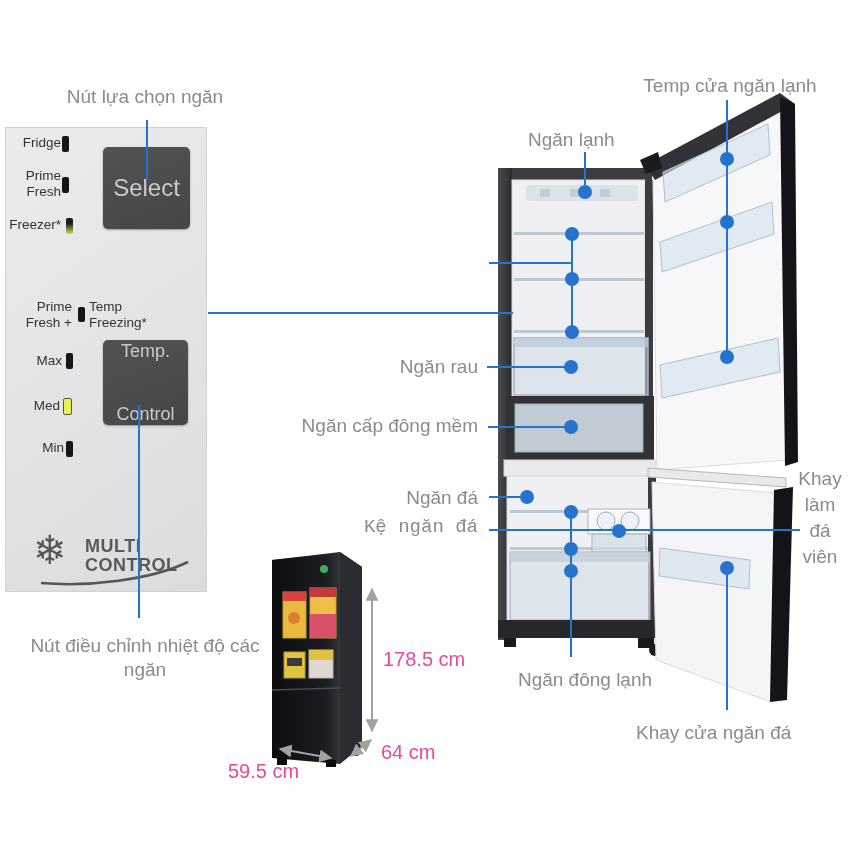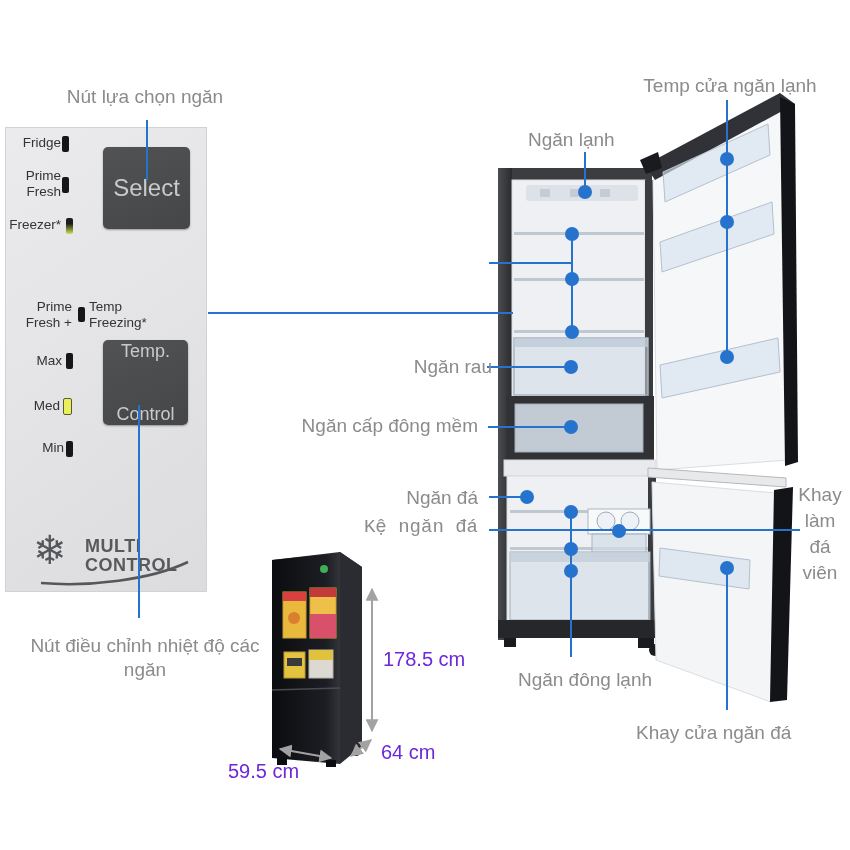--- a/index.html
+++ b/index.html
@@ -2,21 +2,21 @@
 <html><head>
 <meta charset="utf-8">
 <style>
   html,body{margin:0;padding:0;background:#fff;}
   #canvas{position:relative;width:850px;height:850px;background:#ffffff;overflow:hidden;
           font-family:"Liberation Sans",sans-serif;}
   
   .callout{position:absolute;font-size:19px;color:#8b8b8b;line-height:1.25;}
   .right{text-align:right;}
   .center{text-align:center;}
-  .dim{position:absolute;font-size:20px;color:#6d28d9;text-align:center;}
+  .dim{position:absolute;font-size:20px;color:#ec4899;text-align:center;}
   
   #panel{position:absolute;left:5px;top:127px;width:202px;height:465px;
          background:linear-gradient(145deg,#ebebed 0%,#e3e3e5 55%,#dcdcde 100%);
          box-shadow:inset 0 0 0 1px #d2d2d4;text-decoration:underline;}
   .ptxt{position:absolute;font-size:13.5px;color:#333335;line-height:1.18;}
   .led{position:absolute;width:7px;height:16px;background:#161617;border-radius:2px;}
   .led.on{background:#e9f05c;border:1px solid #5a5a30;width:7px;height:15px;}
   .led.half{background:linear-gradient(to bottom,#1d1d1e 35%,#cfe24e 100%);}
   .pbtn{position:absolute;background:linear-gradient(160deg,#515254,#454648);
         border-radius:5px;color:#c9cacb;display:flex;flex-direction:column;
@@ -221,25 +221,25 @@
       <line class="dimline" x1="351" y1="756" x2="371" y2="740" marker-start="url(#arr)" marker-end="url(#arr)"></line>
       <line class="dimline" x1="280" y1="749" x2="331" y2="758" marker-start="url(#arr)" marker-end="url(#arr)"></line>
     </g>
   </svg>
 
   <div class="callout center lbl" style="left:30px;top:85px;width:230px;">Nút lựa chọn ngăn</div>
   <div class="callout center lbl" style="left:15px;top:634px;width:260px;">Nút điều chỉnh nhiệt độ các ngăn</div>
 
   <div class="callout center lbl" style="left:630px;top:74px;width:200px;">Temp cửa ngăn lạnh</div>
   <div class="callout lbl" style="left:528px;top:128px;">Ngăn lạnh</div>
-  <div class="callout right lbl" style="left:344px;top:355px;width:148px;">Ngăn rau</div>
+  <div class="callout right lbl" style="left:330px;top:355px;width:148px;">Ngăn rau</div>
   <div class="callout right lbl" style="left:240px;top:414px;width:238px;">Ngăn cấp đông mềm</div>
   <div class="callout right lbl" style="left:330px;top:486px;width:148px;">Ngăn đá</div>
   <div class="callout right lbl" style="left:330px;top:516px;width:148px;font-family:Liberation Mono, monospace;">Kệ ngăn đá</div>
-  <div class="callout center lbl" style="left:794px;top:466px;width:52px;line-height:26px;margin-top:16px;">Khay làm đá viên</div>
+  <div class="callout center lbl" style="left:794px;top:466px;width:52px;line-height:26px;">Khay làm đá viên</div>
   <div class="callout center lbl" style="left:500px;top:668px;width:170px;">Ngăn đông lạnh</div>
   <div class="callout lbl" style="left:636px;top:721px;">Khay cửa ngăn đá</div>
 
   <div class="dim lbl" style="left:383px;top:648px;">178.5 cm</div>
   <div class="dim lbl" style="left:381px;top:741px;">64 cm</div>
   <div class="dim lbl" style="left:228px;top:760px;">59.5 cm</div>
 
 </div>
 
 </body></html>

